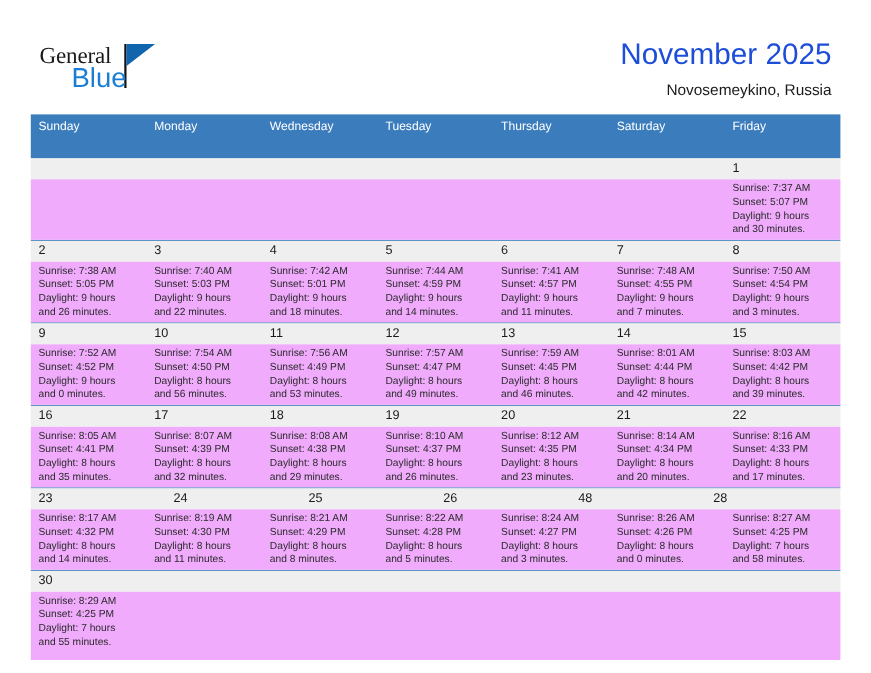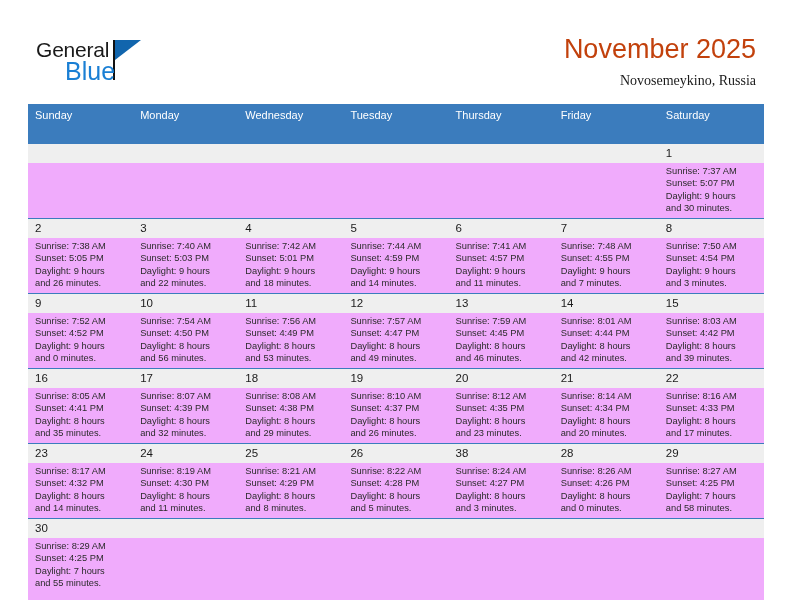--- a/index.html
+++ b/index.html
@@ -34,21 +34,21 @@
     height: 54px;
   }
   .logo-general {
     position: absolute;
     left: 0;
     top: 0;
     font-size: 21px;
     color: #1a1a1a;
     letter-spacing: -0.2px;
     line-height: 24px;
-    font-family: Liberation Sans, sans-serif;
+    font-family: Liberation Serif, serif;
   }
   .logo-flag {
     position: absolute;
     left: 79px;
     top: 2px;
     width: 0;
     height: 0;
     border-left: 26px solid #1165ad;
     border-bottom: 20px solid transparent;
   }
@@ -71,32 +71,31 @@
   }
 
   .title-block {
     position: absolute;
     right: 36px;
     top: 33px;
     text-align: right;
   }
   .cal-title {
     font-size: 27px;
-    color: #c2410c;
+    color: #1d4ed8;
     line-height: 32px;
     font-weight: normal;
     margin: 0;
   }
   .cal-subtitle {
     font-size: 14px;
     color: #1a1a1a;
     line-height: 20px;
     margin: 6px 0 0 0;
     font-weight: normal;
-    font-family: Liberation Serif, serif;
   }
 
   
   .calendar {
     position: absolute;
     left: 28px;
     top: 104px;
     width: 736px;
   }
   .weekdays {
@@ -176,22 +175,22 @@
 
   </div>
 
   <div class="calendar">
     <div class="weekdays" id="weekday-row">
         <div class="weekday">Sunday</div>
         <div class="weekday">Monday</div>
         <div class="weekday">Wednesday</div>
         <div class="weekday">Tuesday</div>
         <div class="weekday">Thursday</div>
+        <div class="weekday">Saturday</div>
         <div class="weekday">Friday</div>
-        <div class="weekday">Saturday</div>
       </div>
     <div id="weeks-container">
         <div class="week">
           <div class="week-numbers">
             <div class="daynum"></div>
             <div class="daynum"></div>
             <div class="daynum"></div>
             <div class="daynum"></div>
             <div class="daynum"></div>
             <div class="daynum"></div>
@@ -376,23 +375,22 @@
               <div class="dayline">and 17 minutes.</div>
             </div>
           </div>
         </div>
         <div class="week">
           <div class="week-numbers">
             <div class="daynum">23</div>
             <div class="daynum">24</div>
             <div class="daynum">25</div>
             <div class="daynum">26</div>
-            <div class="daynum">38</div>
+            <div class="daynum">48</div>
             <div class="daynum">28</div>
-            <div class="daynum">29</div>
           </div>
           <div class="week-body">
             <div class="daycell">
               <div class="dayline">Sunrise: 8:17 AM</div>
               <div class="dayline">Sunset: 4:32 PM</div>
               <div class="dayline">Daylight: 8 hours</div>
               <div class="dayline">and 14 minutes.</div>
             </div>
             <div class="daycell">
               <div class="dayline">Sunrise: 8:19 AM</div>

